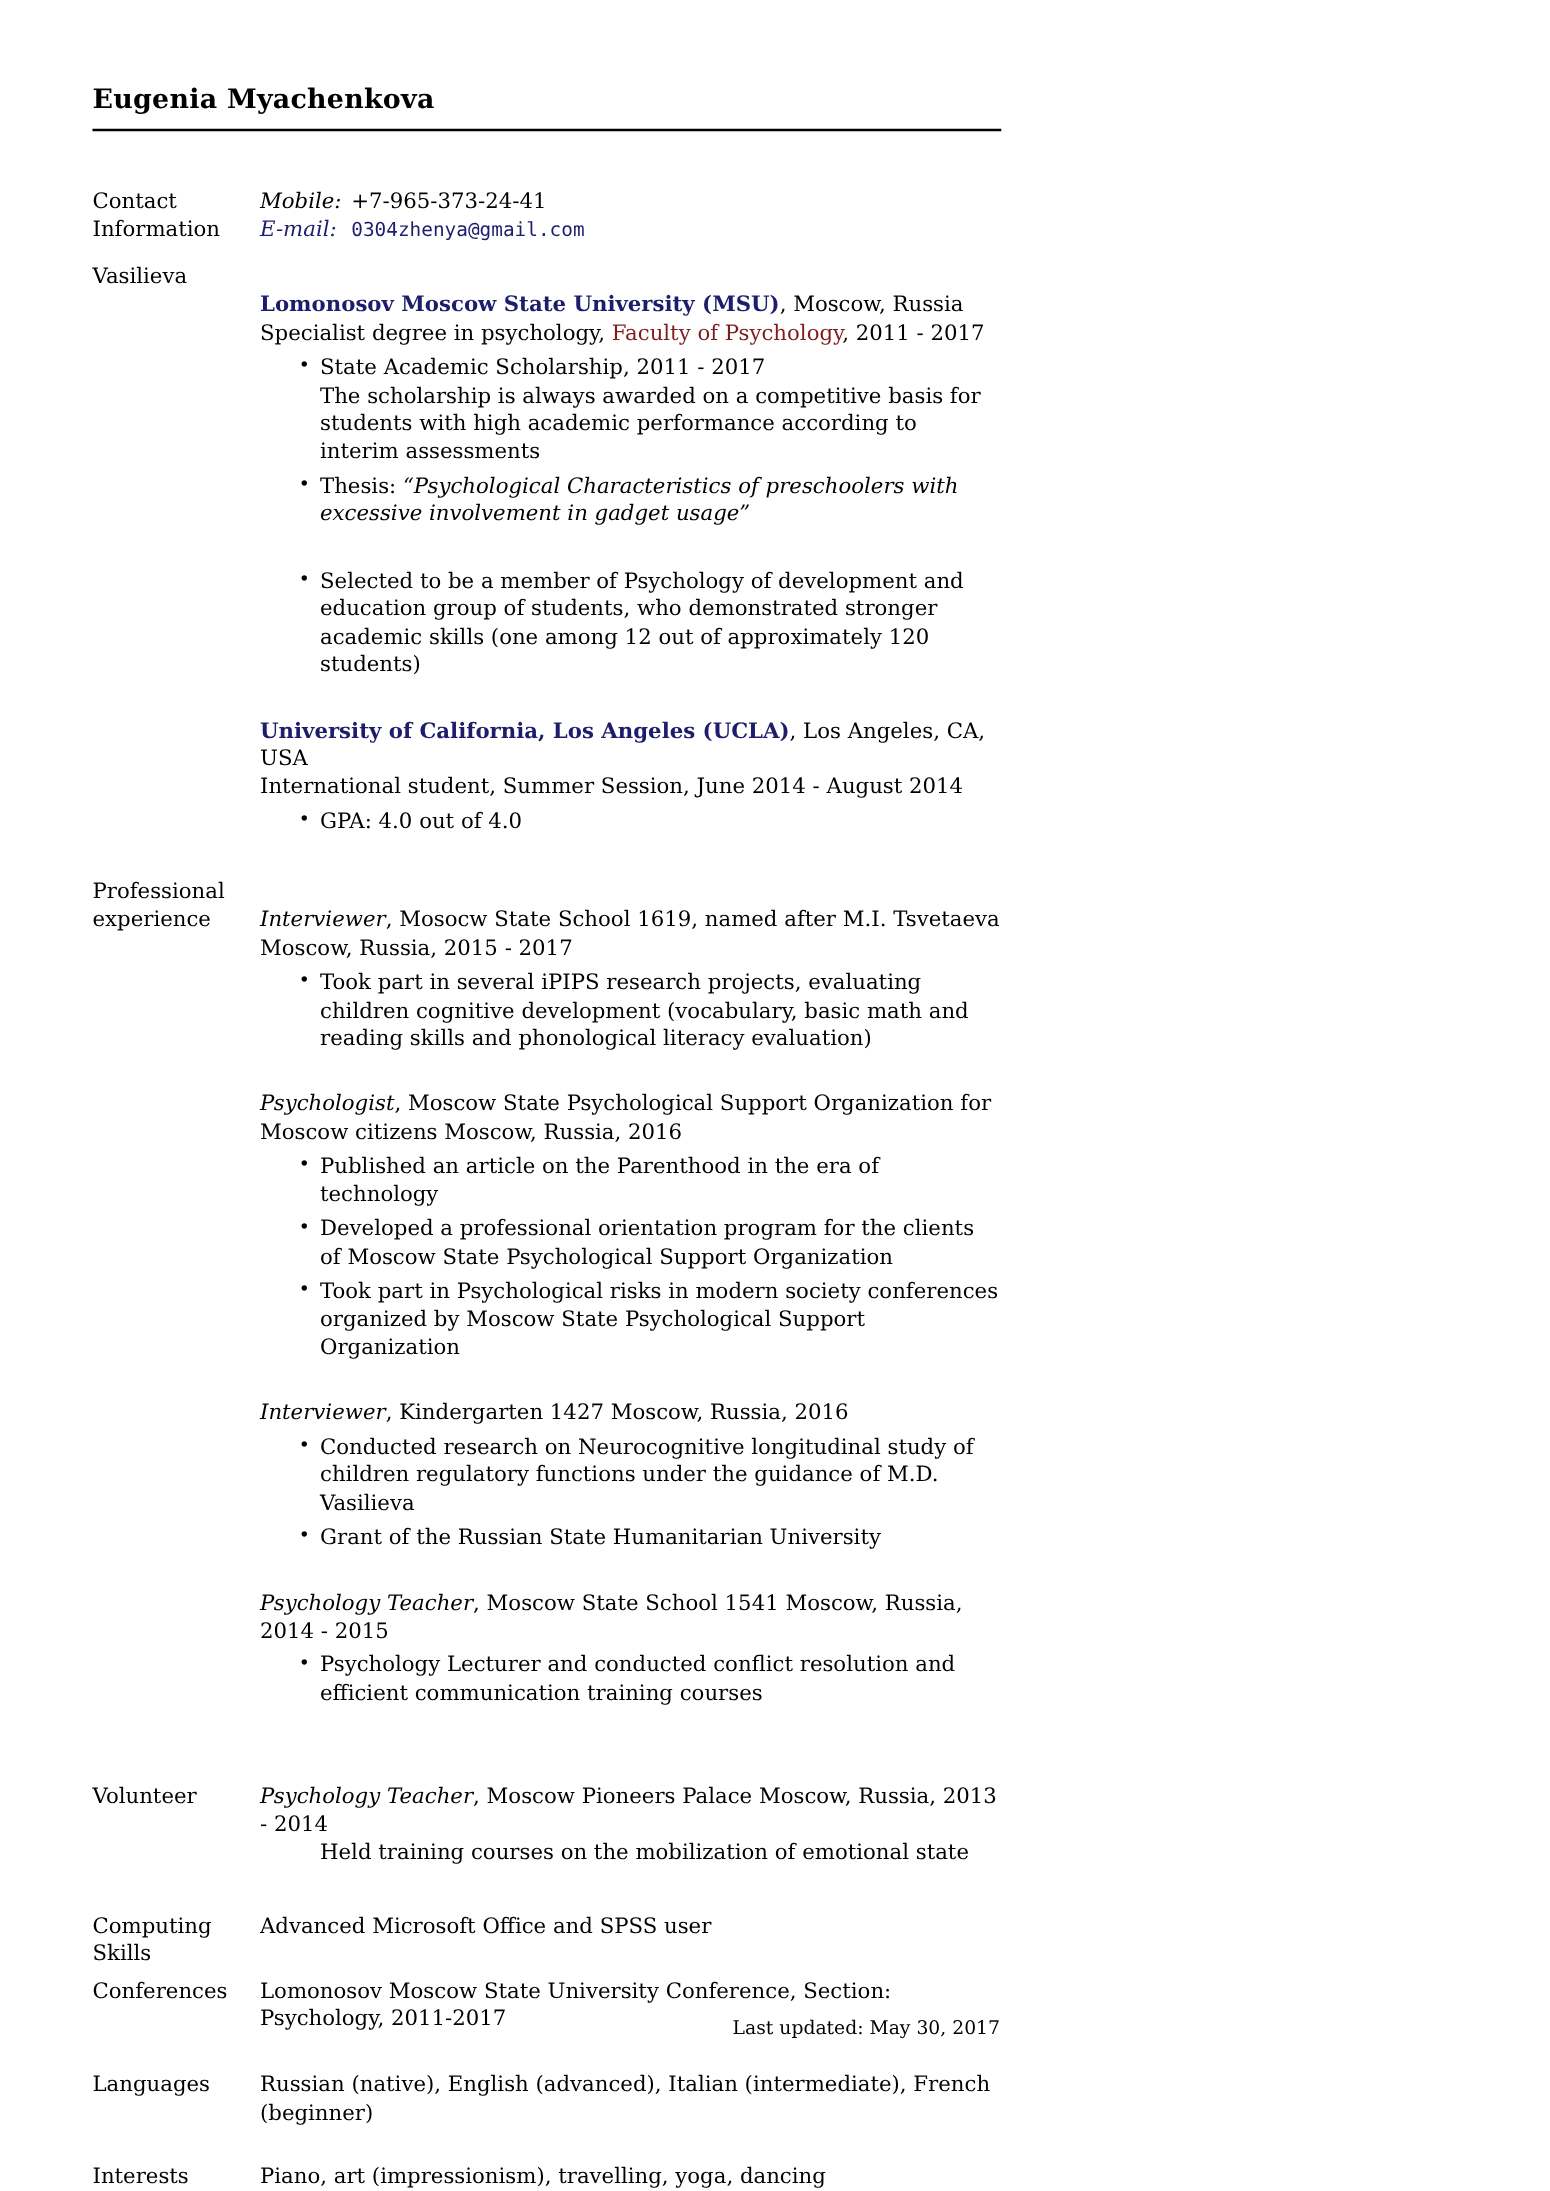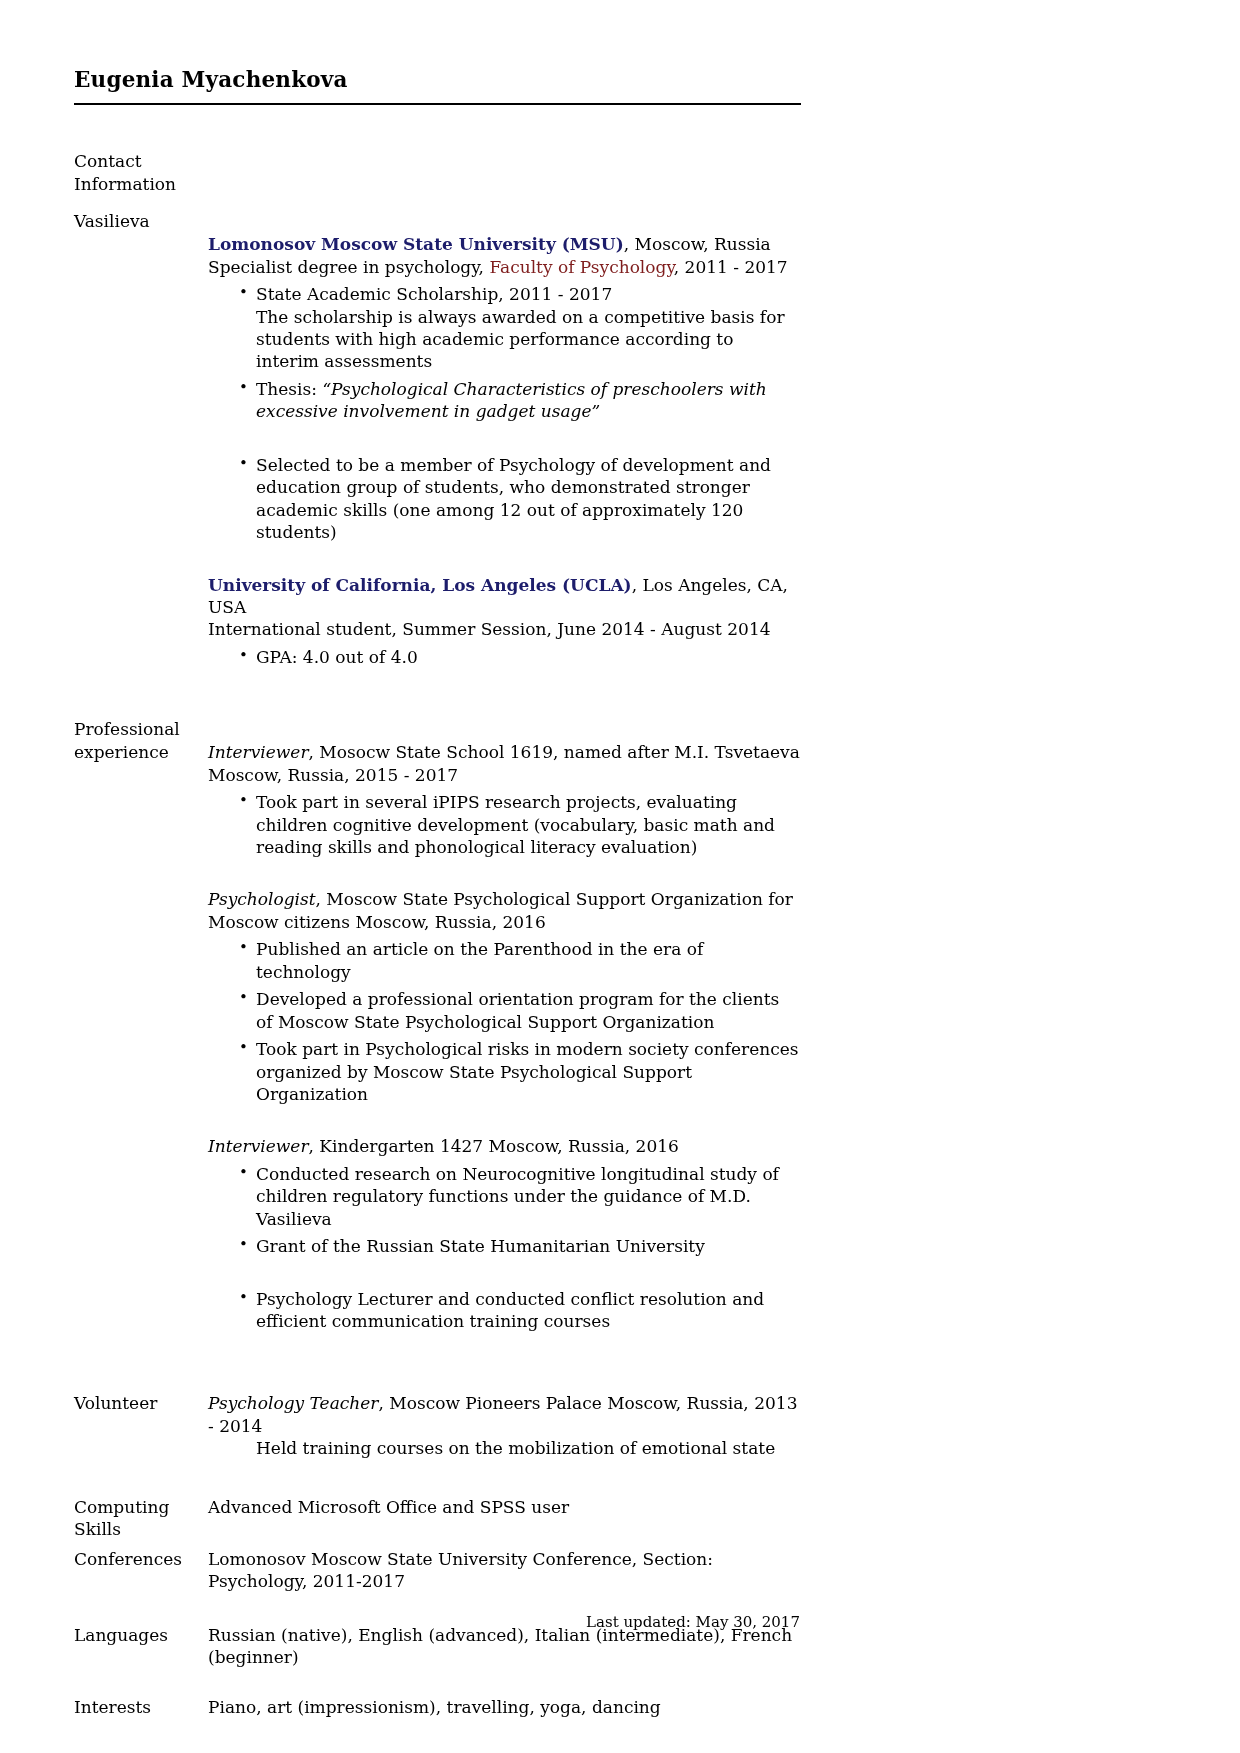--- a/index.html
+++ b/index.html
@@ -20,21 +20,21 @@
   .section { display:grid; grid-template-columns:134px 1fr; align-items:start; }
   .sec-label { font-weight:normal; }
   .navy { color:#1d1d6b; }
   .inst { color:#1d1d6b; font-weight:bold; text-decoration:none; }
   .link { color:#7f1d1d; text-decoration:none; }
   .it { font-style:italic; }
   .mono { font-family:"DejaVu Sans Mono","Liberation Mono",monospace; font-size:15.5px; }
 
   .mt-contact    { margin-top:45px; }
   .mt-education  { margin-top:15px; }
-  .mt-experience { margin-top:50px; }
+  .mt-experience { margin-top:34px; }
   .mt-volunteer  { margin-top:60px; }
   .mt-skills     { margin-top:36px; }
   .mt-confer     { margin-top:7px; }
   .mt-languages  { margin-top:31px; }
   .mt-interests  { margin-top:28px; }
 
   .offset-1line { padding-top:23px; }
 
   .contact-row .c-label { display:inline-block; width:73px; font-style:italic; }
 
@@ -58,20 +58,28 @@
 
 <div class="page">
 
   <div class="name">Eugenia Myachenkova</div>
   <div class="rule"></div>
 
   <div class="section mt-contact">
     <div class="sec-label">
       <div>Contact</div>
       <div>Information</div>
+    </div>
+    <div>
+      <div class="contact-row">
+        <span class="c-label">Mobile:</span><span>+7-965-373-24-41</span>
+      </div>
+      <div class="contact-row navy">
+        <span class="c-label">E-mail:</span><a class="mono navy">0304zhenya@gmail.com</a>
+      </div>
     </div>
   </div>
 
   <div class="section mt-education">
     <div class="sec-label">Vasilieva</div>
     <div class="offset-1line">
 
       <div class="entry">
         <div>
           <a class="inst">Lomonosov Moscow State University (MSU)</a><span>, Moscow, Russia</span>
@@ -135,20 +143,23 @@
         <div>
           <span class="it">Interviewer</span><span>, Kindergarten 1427 Moscow, Russia, 2016</span>
         </div>
         <ul class="bullets">
           <li>Conducted research on Neurocognitive longitudinal study of children regulatory functions under the guidance of M.D. Vasilieva</li>
           <li>Grant of the Russian State Humanitarian University</li>
         </ul>
       </div>
 
       <div class="entry">
+        <div>
+          <span class="it">Psychology Teacher</span><span>, Moscow State School 1541 Moscow, Russia, 2014 - 2015</span>
+        </div>
         <ul class="bullets">
           <li>Psychology Lecturer and conducted conflict resolution and efficient communication training courses</li>
         </ul>
       </div>
 
     </div>
   </div>
 
   <div class="section mt-volunteer">
     <div class="sec-label">Volunteer</div>

